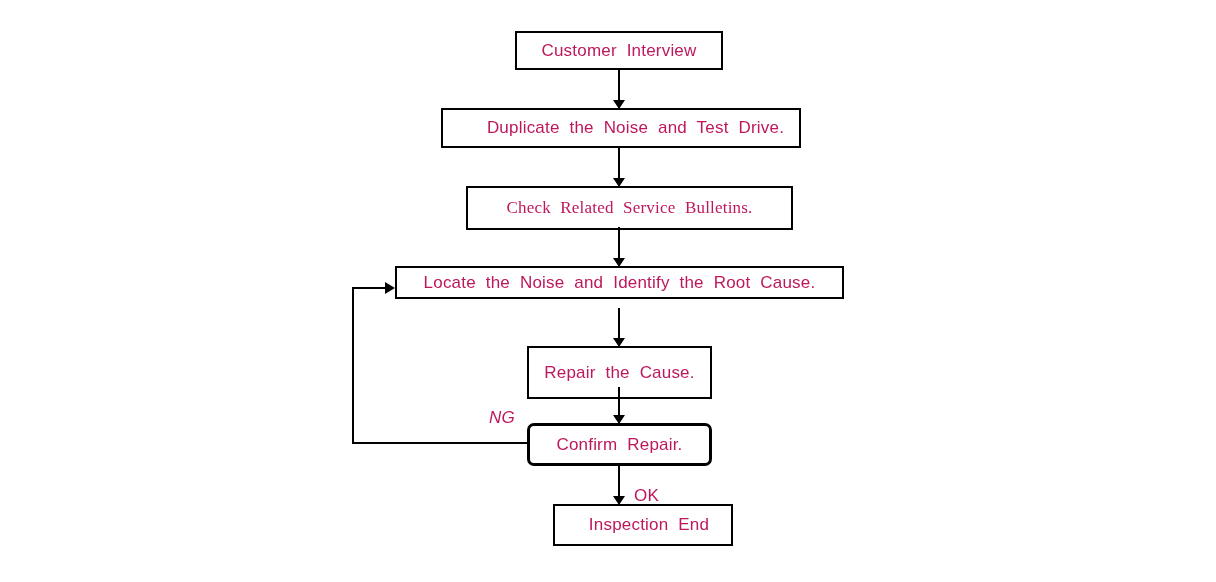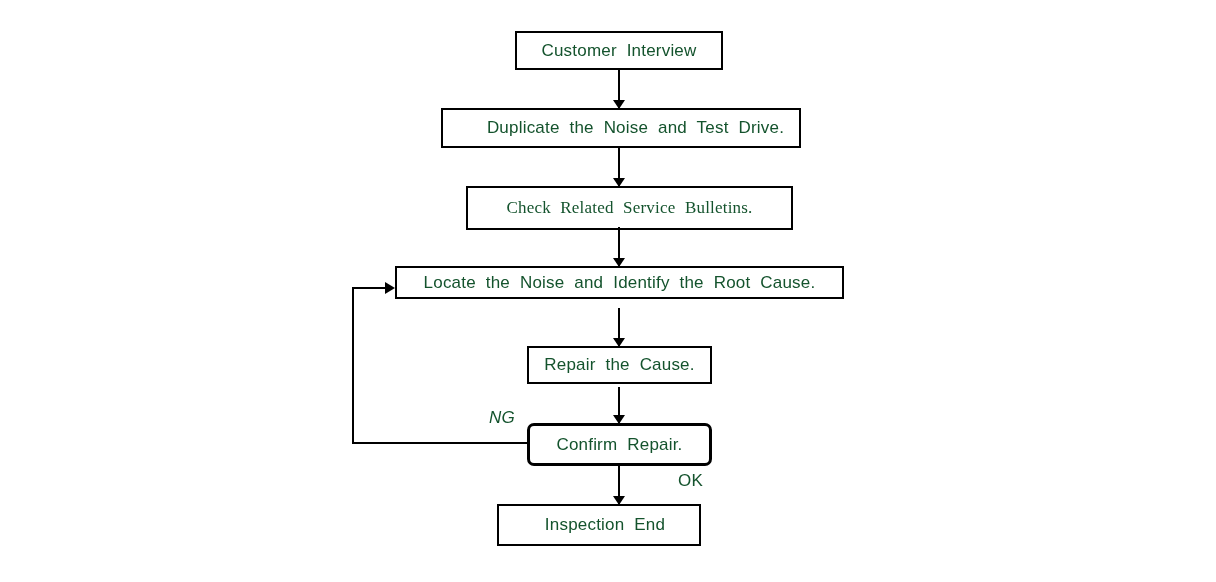--- a/index.html
+++ b/index.html
@@ -1,21 +1,21 @@
 <!DOCTYPE html>
 <html><head>
 <meta charset="utf-8">
 <style>
   html,body{margin:0;padding:0;background:#ffffff;}
   .canvas{
     position:relative;
     width:1216px;height:582px;
     background:#ffffff;
     font-family:"Liberation Sans","DejaVu Sans",sans-serif;
-    color:#14532d;
+    color:#be185d;
     overflow:hidden;
   }
   .node{
     position:absolute;
     box-sizing:border-box;
     border:2px solid #000000;
     background:#ffffff;
     display:flex;
     align-items:center;
     justify-content:center;
@@ -63,34 +63,34 @@
 <div class="canvas">
 
   <div class="node" style="left:515px;top:31px;width:208px;height:39px;">Customer Interview</div>
 
   <div class="node" style="left:441px;top:108px;width:360px;height:40px;padding-left:29px;">Duplicate the Noise and Test Drive.</div>
 
   <div class="node" style="left:466px;top:186px;width:327px;height:44px;font-family:Liberation Serif, serif;">Check Related Service Bulletins.</div>
 
   <div class="node" style="left:395px;top:266px;width:449px;height:33px;">Locate the Noise and Identify the Root Cause.</div>
 
-  <div class="node" style="left:527px;top:346px;width:185px;height:38px;">Repair the Cause.</div>
+  <div class="node" style="left:527px;top:346px;width:185px;height:53px;">Repair the Cause.</div>
 
   <div class="node thick" style="left:527px;top:423px;width:185px;height:43px;">Confirm Repair.</div>
 
-  <div class="node" style="left:497px;top:504px;width:204px;height:42px;padding-left:12px;">Inspection End</div>
+  <div class="node" style="left:553px;top:504px;width:180px;height:42px;padding-left:12px;">Inspection End</div>
 
   <div class="varrow" style="left:618px;top:70px;height:38px;"></div>
   <div class="varrow" style="left:618px;top:148px;height:38px;"></div>
   <div class="varrow" style="left:618px;top:227px;height:39px;"></div>
   <div class="varrow" style="left:618px;top:308px;height:38px;"></div>
   <div class="varrow" style="left:618px;top:387px;height:36px;"></div>
   <div class="varrow" style="left:618px;top:466px;height:38px;"></div>
 
   <div class="hline" style="left:352px;top:442px;width:175px;height:2px;"></div>
   <div class="vline" style="left:352px;top:287px;width:2px;height:157px;"></div>
   <div class="hline" style="left:352px;top:287px;width:34px;height:2px;"></div>
   <div class="head-right" style="left:385px;top:282px;"></div>
 
   <div class="edge-label right-align" style="left:455px;top:408px;width:60px;font-style:italic;">NG</div>
-  <div class="edge-label" style="left:634px;top:471px;margin-left:44px;">OK</div>
+  <div class="edge-label" style="left:634px;top:486px;">OK</div>
 
 </div>
 
 </body></html>

